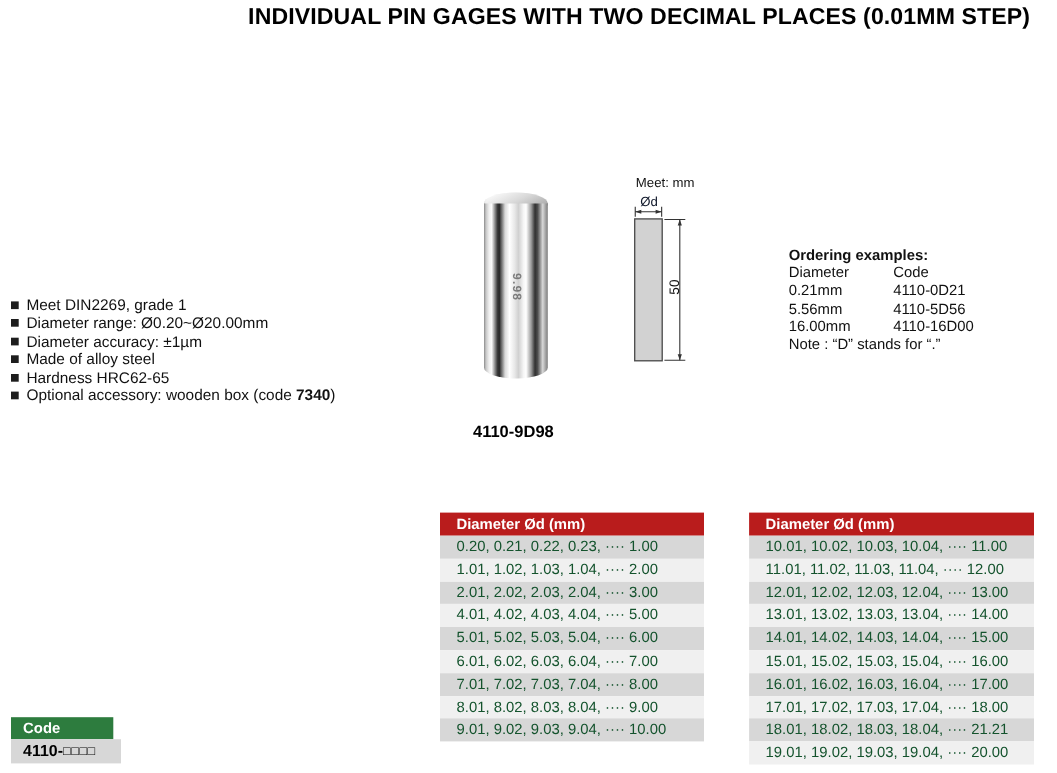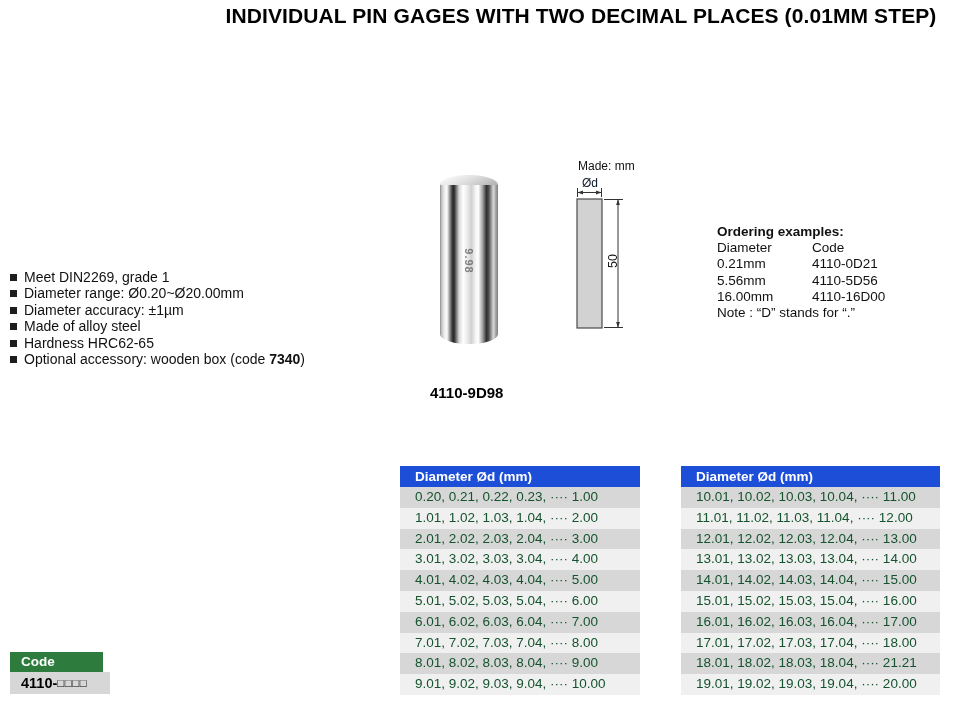--- a/index.html
+++ b/index.html
@@ -62,21 +62,21 @@
   .ordering .ord-row { display:flex; height:16.2px; line-height:16.2px; }
   .ordering .ord-c1 { width:95px; }
   .ordering .ord-note { height:16.2px; line-height:16.2px; }
 
   
   .dtable { position:absolute; top:466px; font-size:13.5px; }
   .dtable.t1 { left:400px; width:240px; }
   .dtable.t2 { left:681px; width:259px; }
   .dt-header {
     height:21px; line-height:21px; padding-left:15px;
-    background:#1d4ed8; color:#ffffff; font-weight:bold;
+    background:#b91c1c; color:#ffffff; font-weight:bold;
   }
   .dt-row { height:20.8px; line-height:20.8px; padding-left:15px; color:#14532d; white-space:nowrap; }
   .dtable > div:nth-child(even) { background:#d7d7d7; }
   .dtable > div:nth-child(odd):not(.dt-header) { background:#f0f0f0; }
 
   
   .code-box { position:absolute; left:10px; top:652px; font-size:13.5px; }
   .cb-header {
     width:93px; height:20px; line-height:20px; padding-left:11px;
     background:#2d7c3e; color:#ffffff; font-weight:bold;
@@ -119,21 +119,21 @@
       <span class="sq"></span>
       <span><span>Optional accessory: wooden box (code </span><b>7340</b><span>)</span></span>
     </li>
   </ul>
 
   <div class="pin-top"></div>
   <div class="pin-body"></div>
   <div class="pin-engraving">9.98</div>
   <div class="pin-code">4110-9D98</div>
 
-  <div class="unit-label">Made: mm</div>
+  <div class="unit-label">Meet: mm</div>
   <div class="od-label">Ød</div>
   <svg class="dim-svg" width="62" height="186" viewBox="0 0 62 186">
 
     <rect x="7" y="49" width="25" height="129" fill="#d2d2d2" stroke="#4a4a4a" stroke-width="1.2"></rect>
 
     <line x1="7.5" y1="47" x2="7.5" y2="38" stroke="#333" stroke-width="1"></line>
     <line x1="31.5" y1="47" x2="31.5" y2="38" stroke="#333" stroke-width="1"></line>
 
     <line x1="7.5" y1="42.5" x2="31.5" y2="42.5" stroke="#333" stroke-width="1"></line>
     <polygon points="7.5,42.5 13,40.6 13,44.4" fill="#333"></polygon>
@@ -167,21 +167,20 @@
       <span class="ord-c2">4110-16D00</span>
     </div>
     <div class="ord-note">Note : “D” stands for “.”</div>
   </div>
 
   <div class="dtable t1">
     <div class="dt-header">Diameter Ød (mm)</div>
     <div class="dt-row">0.20, 0.21, 0.22, 0.23, ···· 1.00</div>
     <div class="dt-row">1.01, 1.02, 1.03, 1.04, ···· 2.00</div>
     <div class="dt-row">2.01, 2.02, 2.03, 2.04, ···· 3.00</div>
-    <div class="dt-row">3.01, 3.02, 3.03, 3.04, ···· 4.00</div>
     <div class="dt-row">4.01, 4.02, 4.03, 4.04, ···· 5.00</div>
     <div class="dt-row">5.01, 5.02, 5.03, 5.04, ···· 6.00</div>
     <div class="dt-row">6.01, 6.02, 6.03, 6.04, ···· 7.00</div>
     <div class="dt-row">7.01, 7.02, 7.03, 7.04, ···· 8.00</div>
     <div class="dt-row">8.01, 8.02, 8.03, 8.04, ···· 9.00</div>
     <div class="dt-row">9.01, 9.02, 9.03, 9.04, ···· 10.00</div>
   </div>
 
   <div class="dtable t2">
     <div class="dt-header">Diameter Ød (mm)</div>

